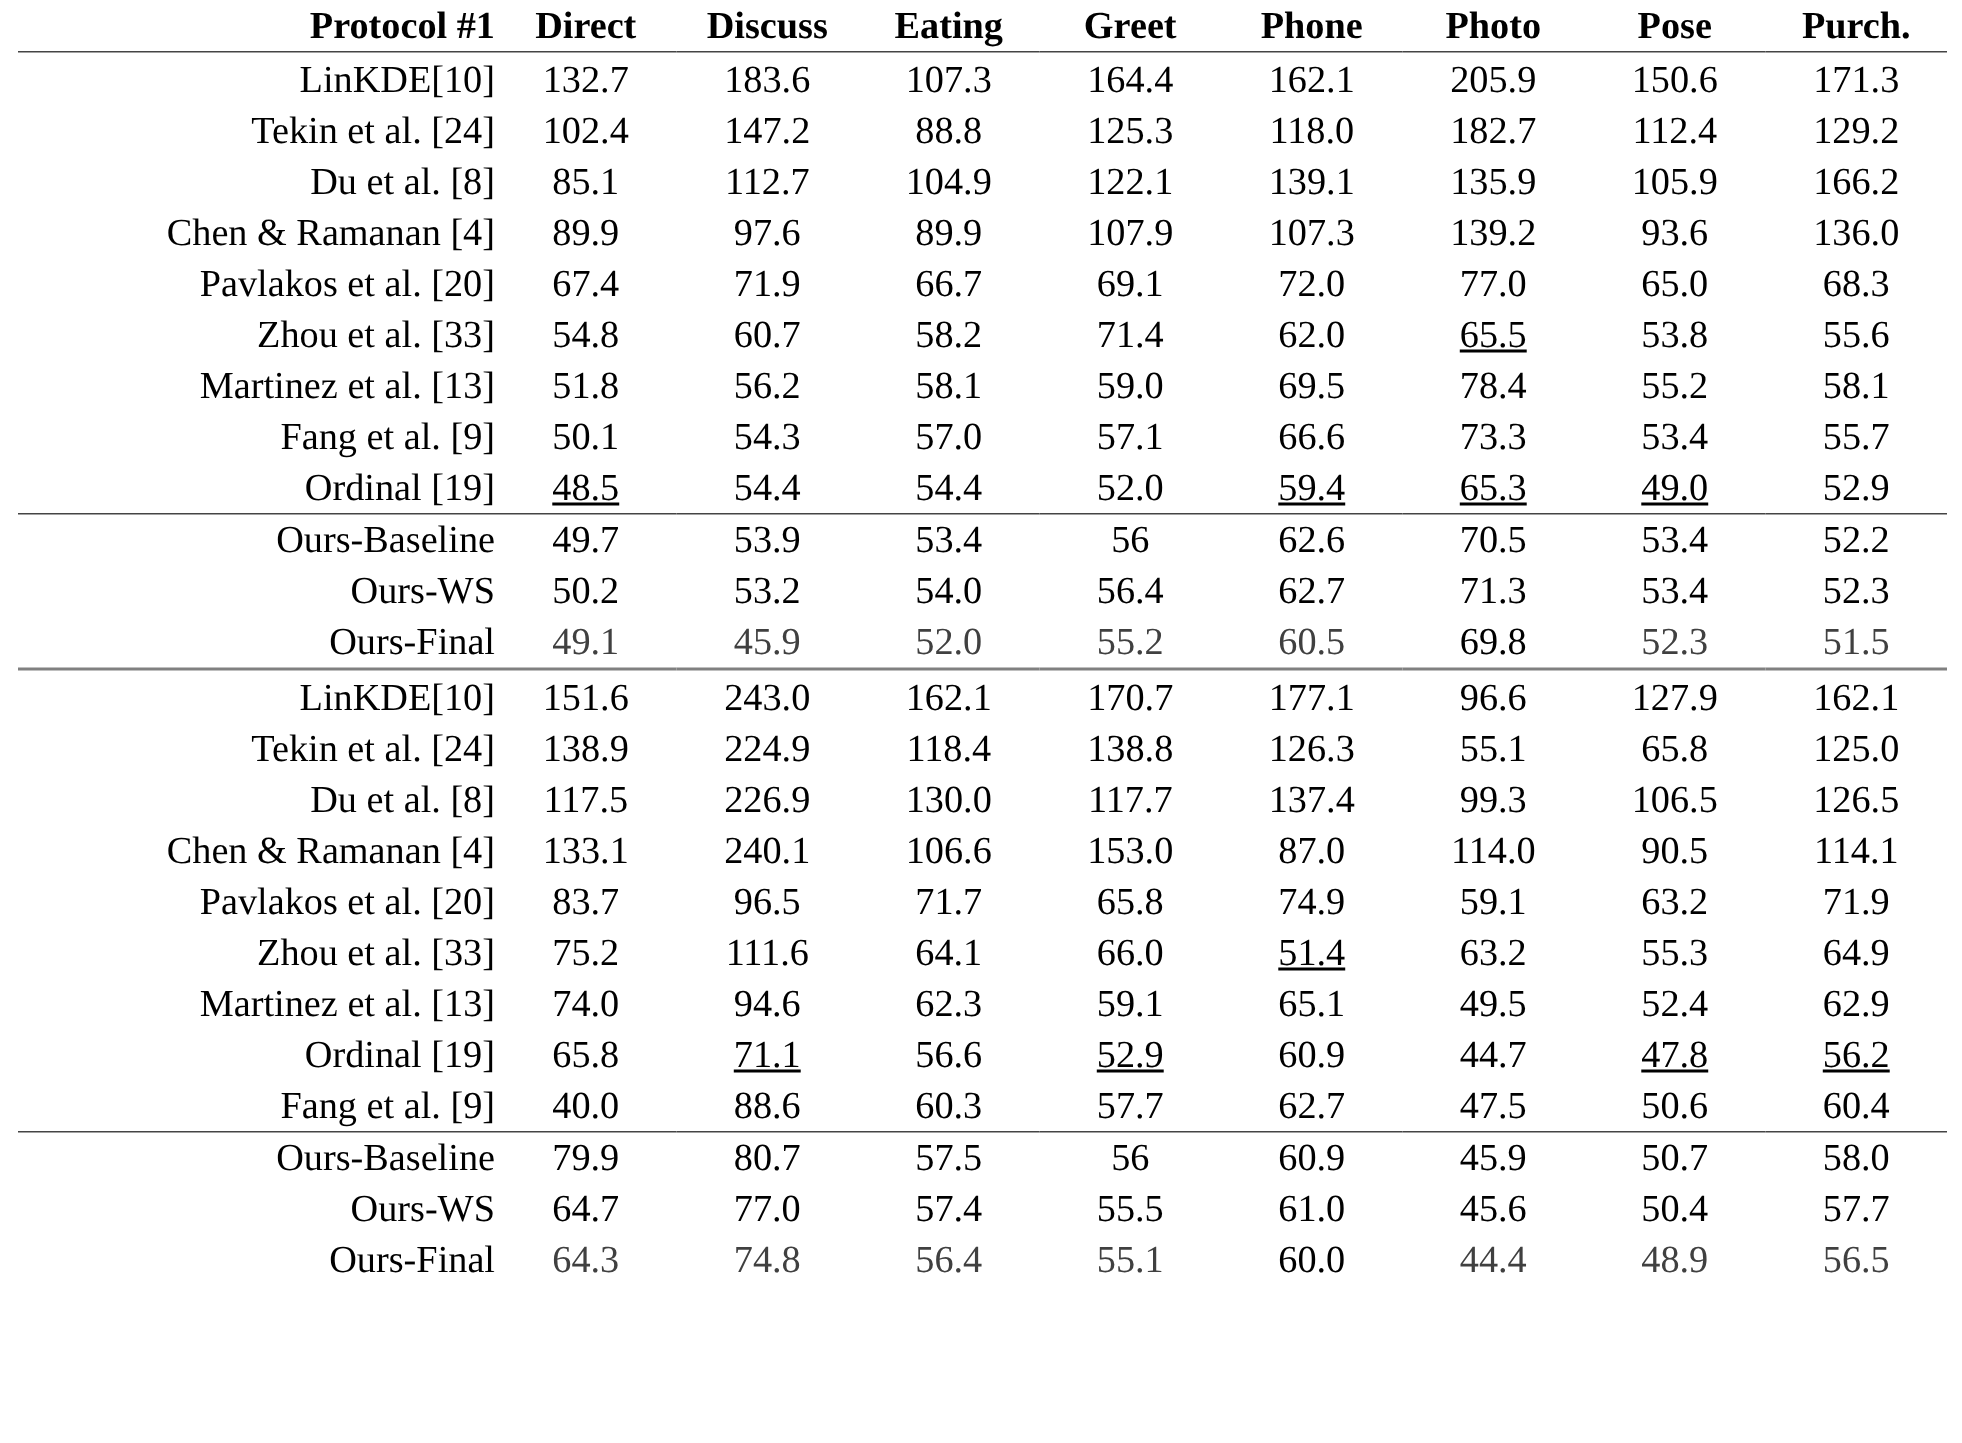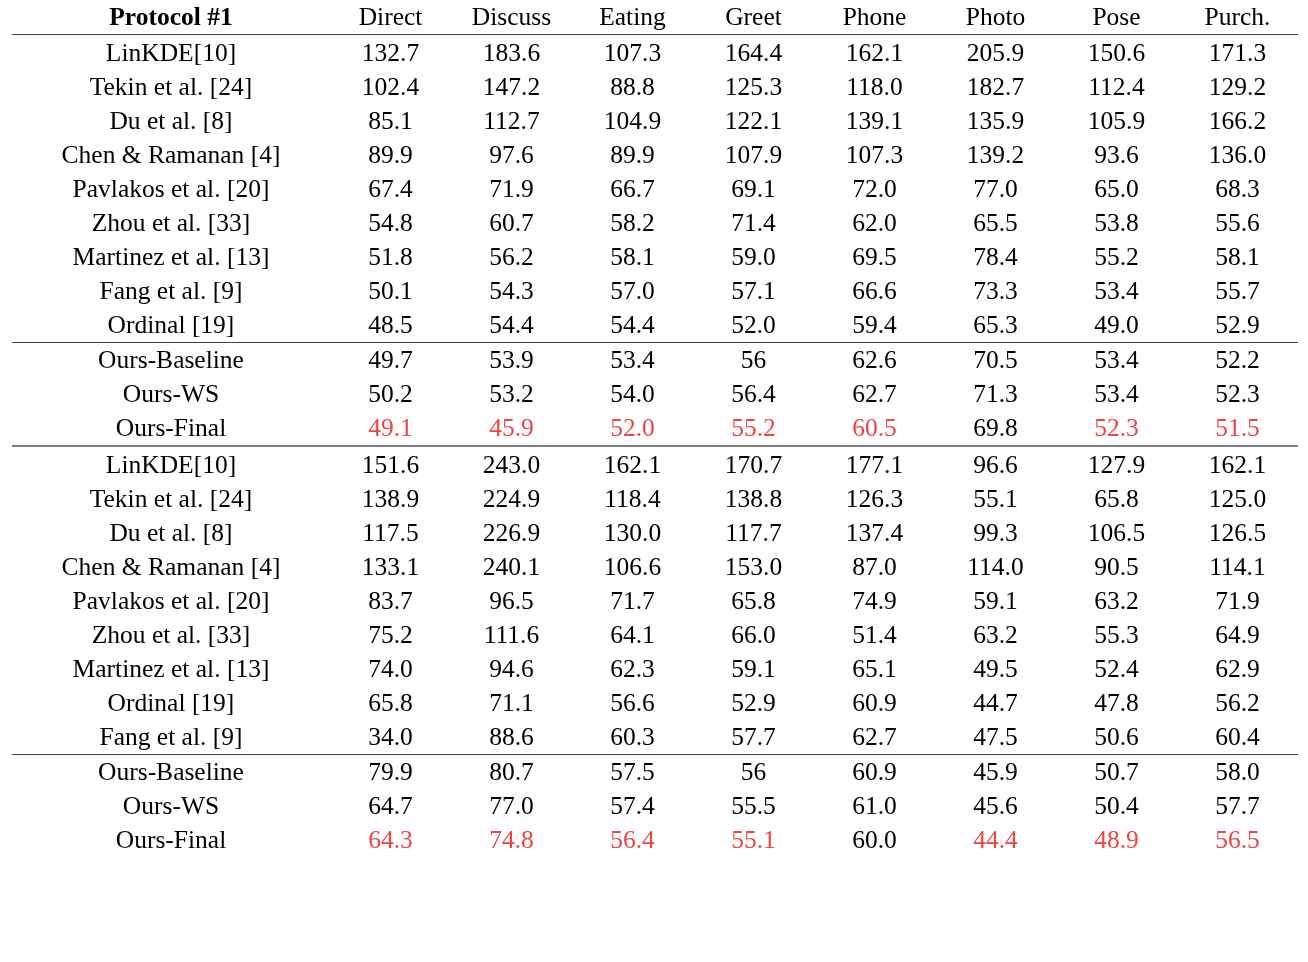--- a/index.html
+++ b/index.html
@@ -42,50 +42,50 @@
     font-size: 25.5px;
     white-space: nowrap;
   }
 
   
   col.c-label { width: 318px; }
   col.c-num   { width: 121px; }
 
   
   .lbl {
-    text-align: center;
+    text-align: right;
     padding-left: 10px;
   }
   .num {
     text-align: center;
   }
 
   
   .hdr td {
     height: 36px;
     padding-bottom: 2px;
   }
   .hdr .lbl {
     font-weight: bold;
   }
   .hdr .num {
-    font-weight: normal;
+    font-weight: bold;
   }
 
   
   tr.rule-below-thick > td {
     border-bottom: 2px solid #808080;
   }
   tr.rule-below-thin > td {
     border-bottom: 1.5px solid #444444;
   }
 
   
-  .b   { font-weight: bold; }
-  .blu { color: #ef4444; font-weight: bold; }
+  .b   { font-weight: bold; text-decoration: underline; }
+  .blu { color: #404040; font-weight: bold; }
 
   
   tr.first-data td { padding-top: 1px; }
 </style>
 </head>
 <body>
 
 <div class="table-wrap">
   <table class="rt">
     <colgroup>
@@ -326,21 +326,21 @@
           <td class="num b">71.1</td>
           <td class="num ">56.6</td>
           <td class="num b">52.9</td>
           <td class="num ">60.9</td>
           <td class="num ">44.7</td>
           <td class="num b">47.8</td>
           <td class="num b">56.2</td>
         </tr>
         <tr class="rule-below-thin">
           <td class="lbl">Fang et al. [9]</td>
-          <td class="num ">34.0</td>
+          <td class="num ">40.0</td>
           <td class="num ">88.6</td>
           <td class="num ">60.3</td>
           <td class="num ">57.7</td>
           <td class="num ">62.7</td>
           <td class="num ">47.5</td>
           <td class="num ">50.6</td>
           <td class="num ">60.4</td>
         </tr>
         <tr class="">
           <td class="lbl">Ours-Baseline</td>

